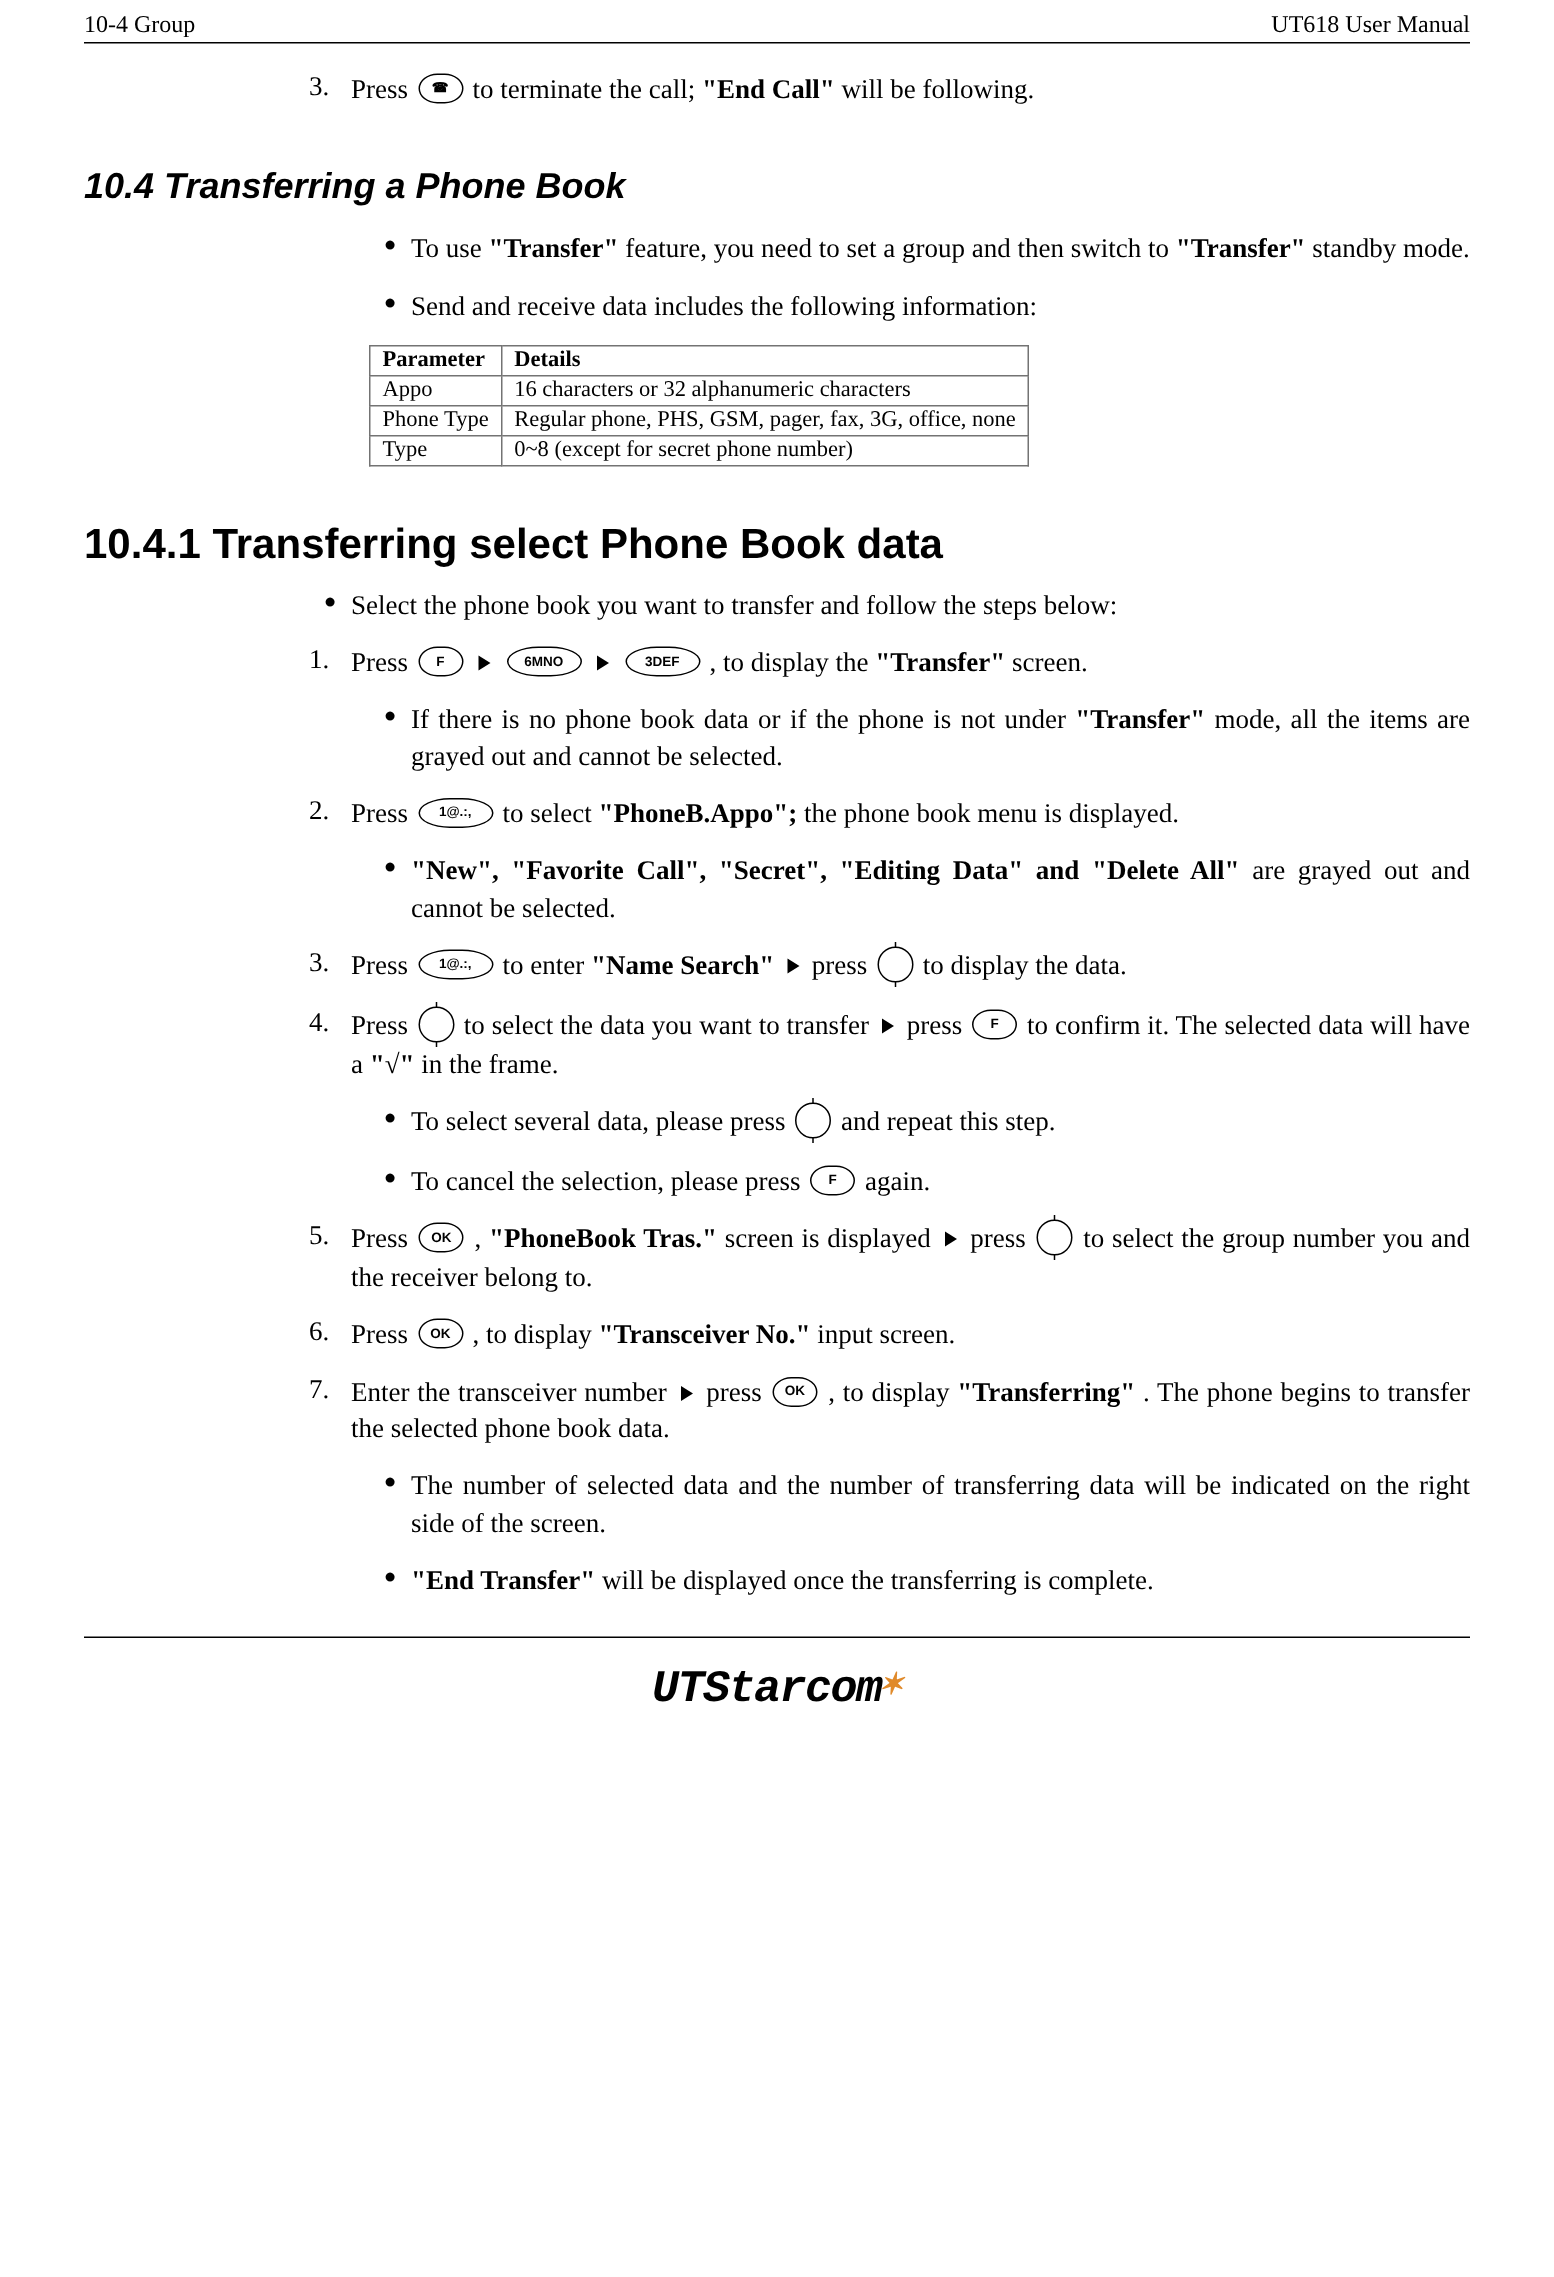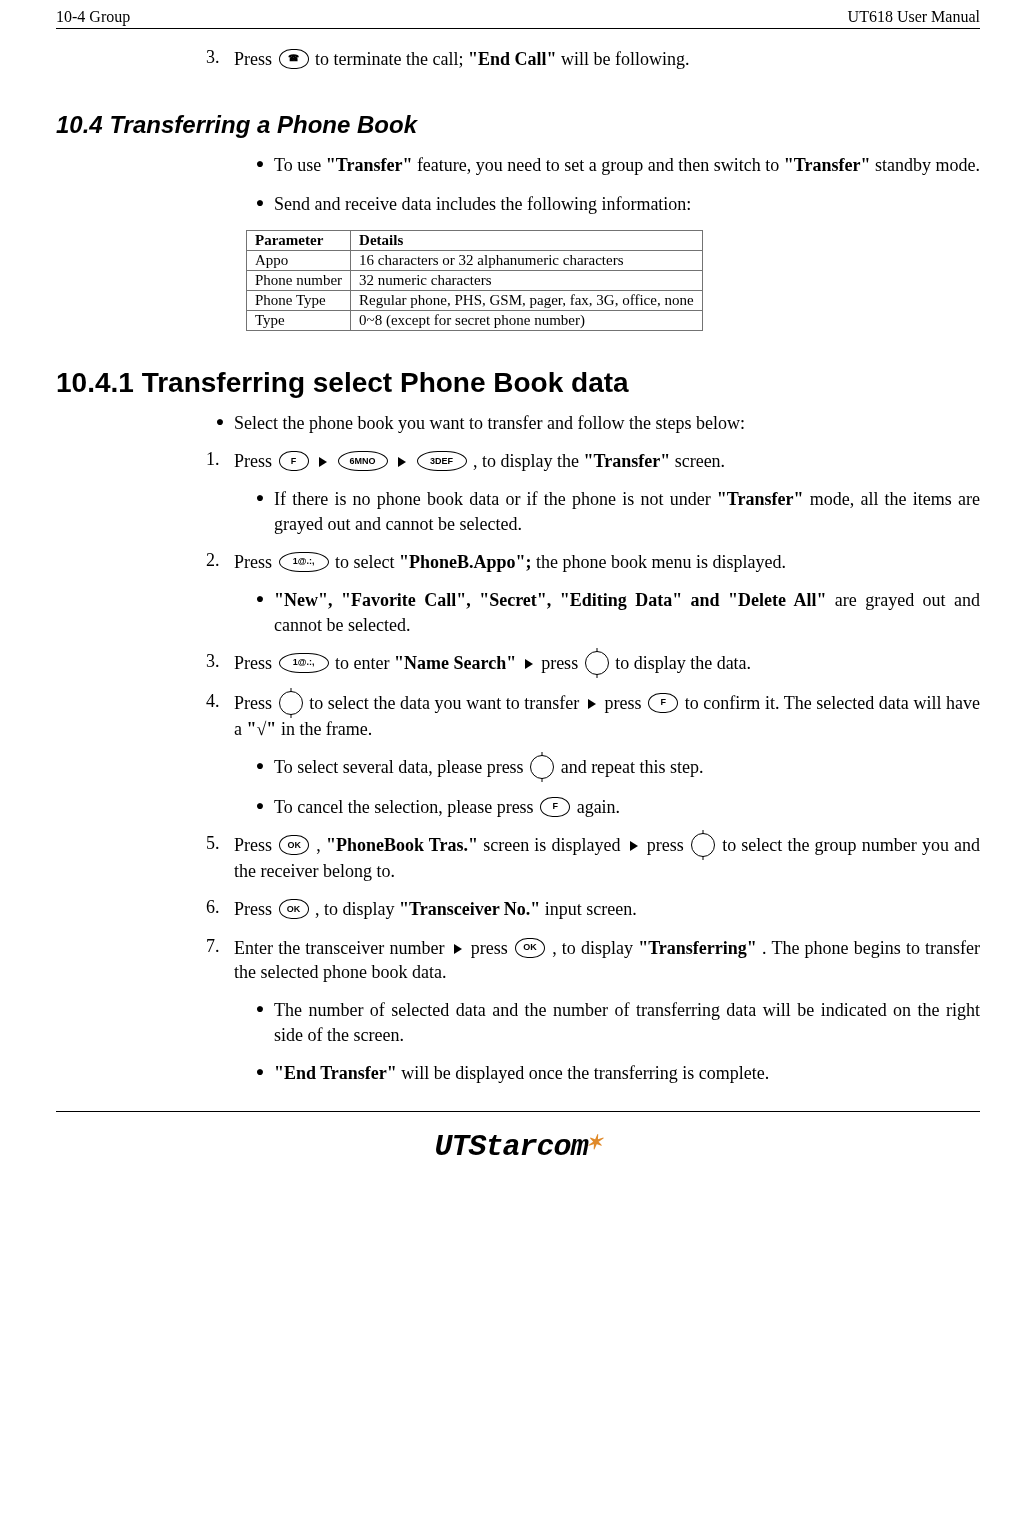--- a/index.html
+++ b/index.html
@@ -194,24 +194,20 @@
     <tbody>
         <tr>
       <th>Parameter</th>
       <th>Details</th>
     </tr>
     <tr>
       <td>Appo</td>
       <td>16 characters or 32 alphanumeric characters</td>
     </tr>
     <tr>
-      <td>Phone number</td>
-      <td>32 numeric characters</td>
-    </tr>
-    <tr>
       <td>Phone Type</td>
       <td>Regular phone, PHS, GSM, pager, fax, 3G, office, none</td>
     </tr>
     <tr>
       <td>Type</td>
       <td>0~8 (except for secret phone number)</td>
     </tr>
   </tbody>
     </table>
 

